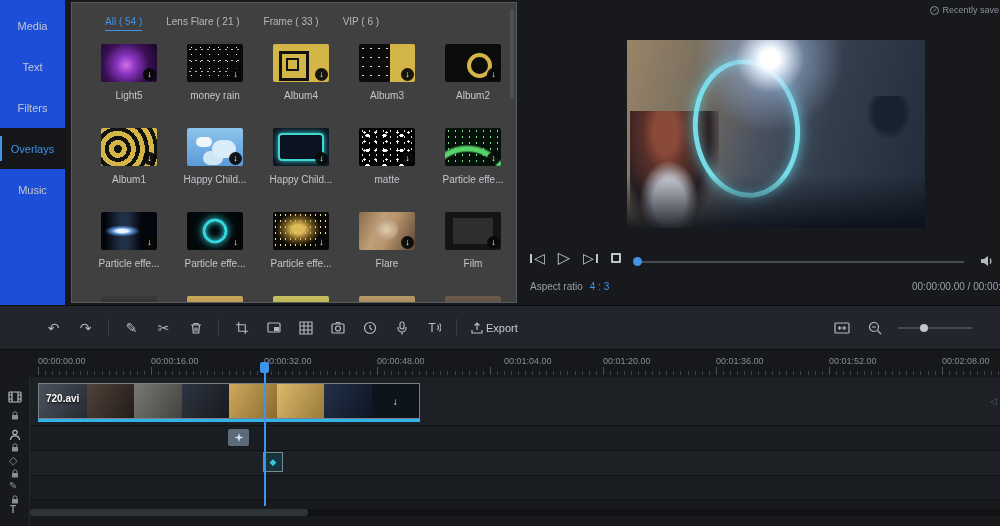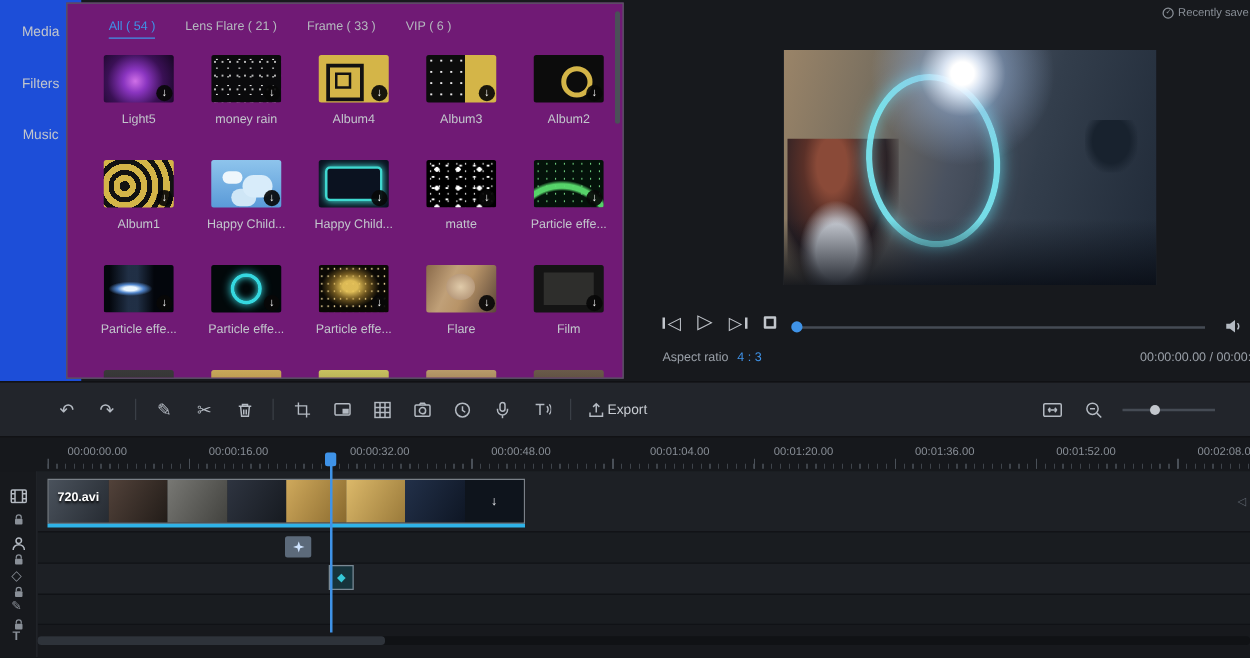--- a/index.html
+++ b/index.html
@@ -8,22 +8,22 @@
   #app { position:relative; width:1000px; height:526px; background:#17191d; overflow:hidden; }
 
   
   .sidebar { position:absolute; left:0; top:0; width:65px; height:305px; background:#1d4ed8; padding-top:5px; }
   .side-item { height:41px; display:flex; align-items:center; justify-content:center;
     font-size:11px; color:#c2c6cc; cursor:pointer; position:relative; }
   .side-item.active { color:#3f93e8; background:#14161a; }
   .side-item.active::before { content:""; position:absolute; left:0; top:8px; bottom:8px; width:2px; background:#3f93e8; }
 
   
-  .overlay-panel { position:absolute; left:53px; top:2px; width:446px; height:301px;
-    background:#701a75; border:1px solid #565b62; overflow:hidden; }
+  .overlay-panel { position:absolute; left:71px; top:2px; width:446px; height:301px;
+    background:#404040; border:1px solid #565b62; overflow:hidden; }
   .tabs { display:flex; gap:24px; padding:13px 0 0 33px; font-size:10px; color:#b4b8be; }
   .tab { cursor:pointer; padding-bottom:3px; }
   .tab.active { color:#3f93e8; border-bottom:1px solid #3f93e8; }
   .grid { position:absolute; left:14px; top:34px; width:430px; display:grid;
     grid-template-columns:repeat(5,86px); grid-auto-rows:84px; }
   .cell { display:flex; flex-direction:column; align-items:center; padding-top:7px; cursor:pointer; }
   .thumb { width:56px; height:38px; border-radius:2px; position:relative; overflow:hidden; }
   .dl { position:absolute; right:1px; bottom:1px; width:13px; height:13px; background:rgba(8,8,8,.92);
     color:#fff; border-radius:50%; font-size:9px; line-height:13px; text-align:center; z-index:3; }
   .cell .label { margin-top:8px; font-size:10px; color:#c2c6cc; max-width:82px; white-space:nowrap; overflow:hidden; }
@@ -122,21 +122,21 @@
   .tb-div { width:1px; height:17px; background:#3a3f46; }
   .tb-export { display:flex; align-items:center; gap:2px; font-size:11px; color:#c8ccd2; cursor:pointer; }
   .tb-right { position:absolute; right:28px; top:0; height:100%; display:flex; align-items:center; gap:14px; }
   .zoom-slider { width:74px; height:2px; background:#454b54; position:relative; cursor:pointer; }
   .zoom-knob { position:absolute; left:22px; top:-3px; width:8px; height:8px; border-radius:50%; background:#c2c6cc; cursor:pointer; }
   svg.ic { stroke:#b4bac2; fill:none; stroke-width:1.2; }
   svg.ic .fill { fill:#b4bac2; stroke:none; }
 
   
   .ruler { position:absolute; left:0; top:351px; width:1000px; height:26px; background:#16181c; cursor:pointer; }
-  .ruler-label { position:absolute; top:5px; font-size:9px; color:#878d95; white-space:nowrap;margin-left:16px; }
+  .ruler-label { position:absolute; top:5px; font-size:9px; color:#878d95; white-space:nowrap; }
   .ticks-minor { position:absolute; left:38px; right:0; bottom:2px; height:4px;
     background:repeating-linear-gradient(90deg,#3e434a 0 1px, transparent 1px 7.06px); }
   .ticks-major { position:absolute; left:38px; right:0; bottom:2px; height:8px;
     background:repeating-linear-gradient(90deg,#4a5058 0 1px, transparent 1px 113px); }
 
   .rail { position:absolute; left:0; top:377px; width:30px; height:149px; background:#17191d;
     border-right:1px solid #24272d; color:#8a9098; }
   .rail .glyph { position:absolute; font-size:11px; }
   .track-row { position:absolute; left:30px; right:0; }
   .row-a { top:377px; height:48px; background:#1d2025; }
@@ -170,21 +170,23 @@
   .hscroll-thumb { position:absolute; left:30px; top:509px; width:278px; height:7px; background:#2e333a;
     border-radius:3px; cursor:pointer; }
 </style>
 </head>
 <body>
 
 <div id="app">
 
   <div class="sidebar">
     <div class="side-item">Media</div>
+    <div class="side-item">Text</div>
     <div class="side-item">Filters</div>
+    <div class="side-item active">Overlays</div>
     <div class="side-item">Music</div>
   </div>
 
   <div class="overlay-panel">
     <div class="tabs">
       <span class="tab active">All ( 54 )</span>
       <span class="tab">Lens Flare ( 21 )</span>
       <span class="tab">Frame ( 33 )</span>
       <span class="tab">VIP ( 6 )</span>
     </div>

